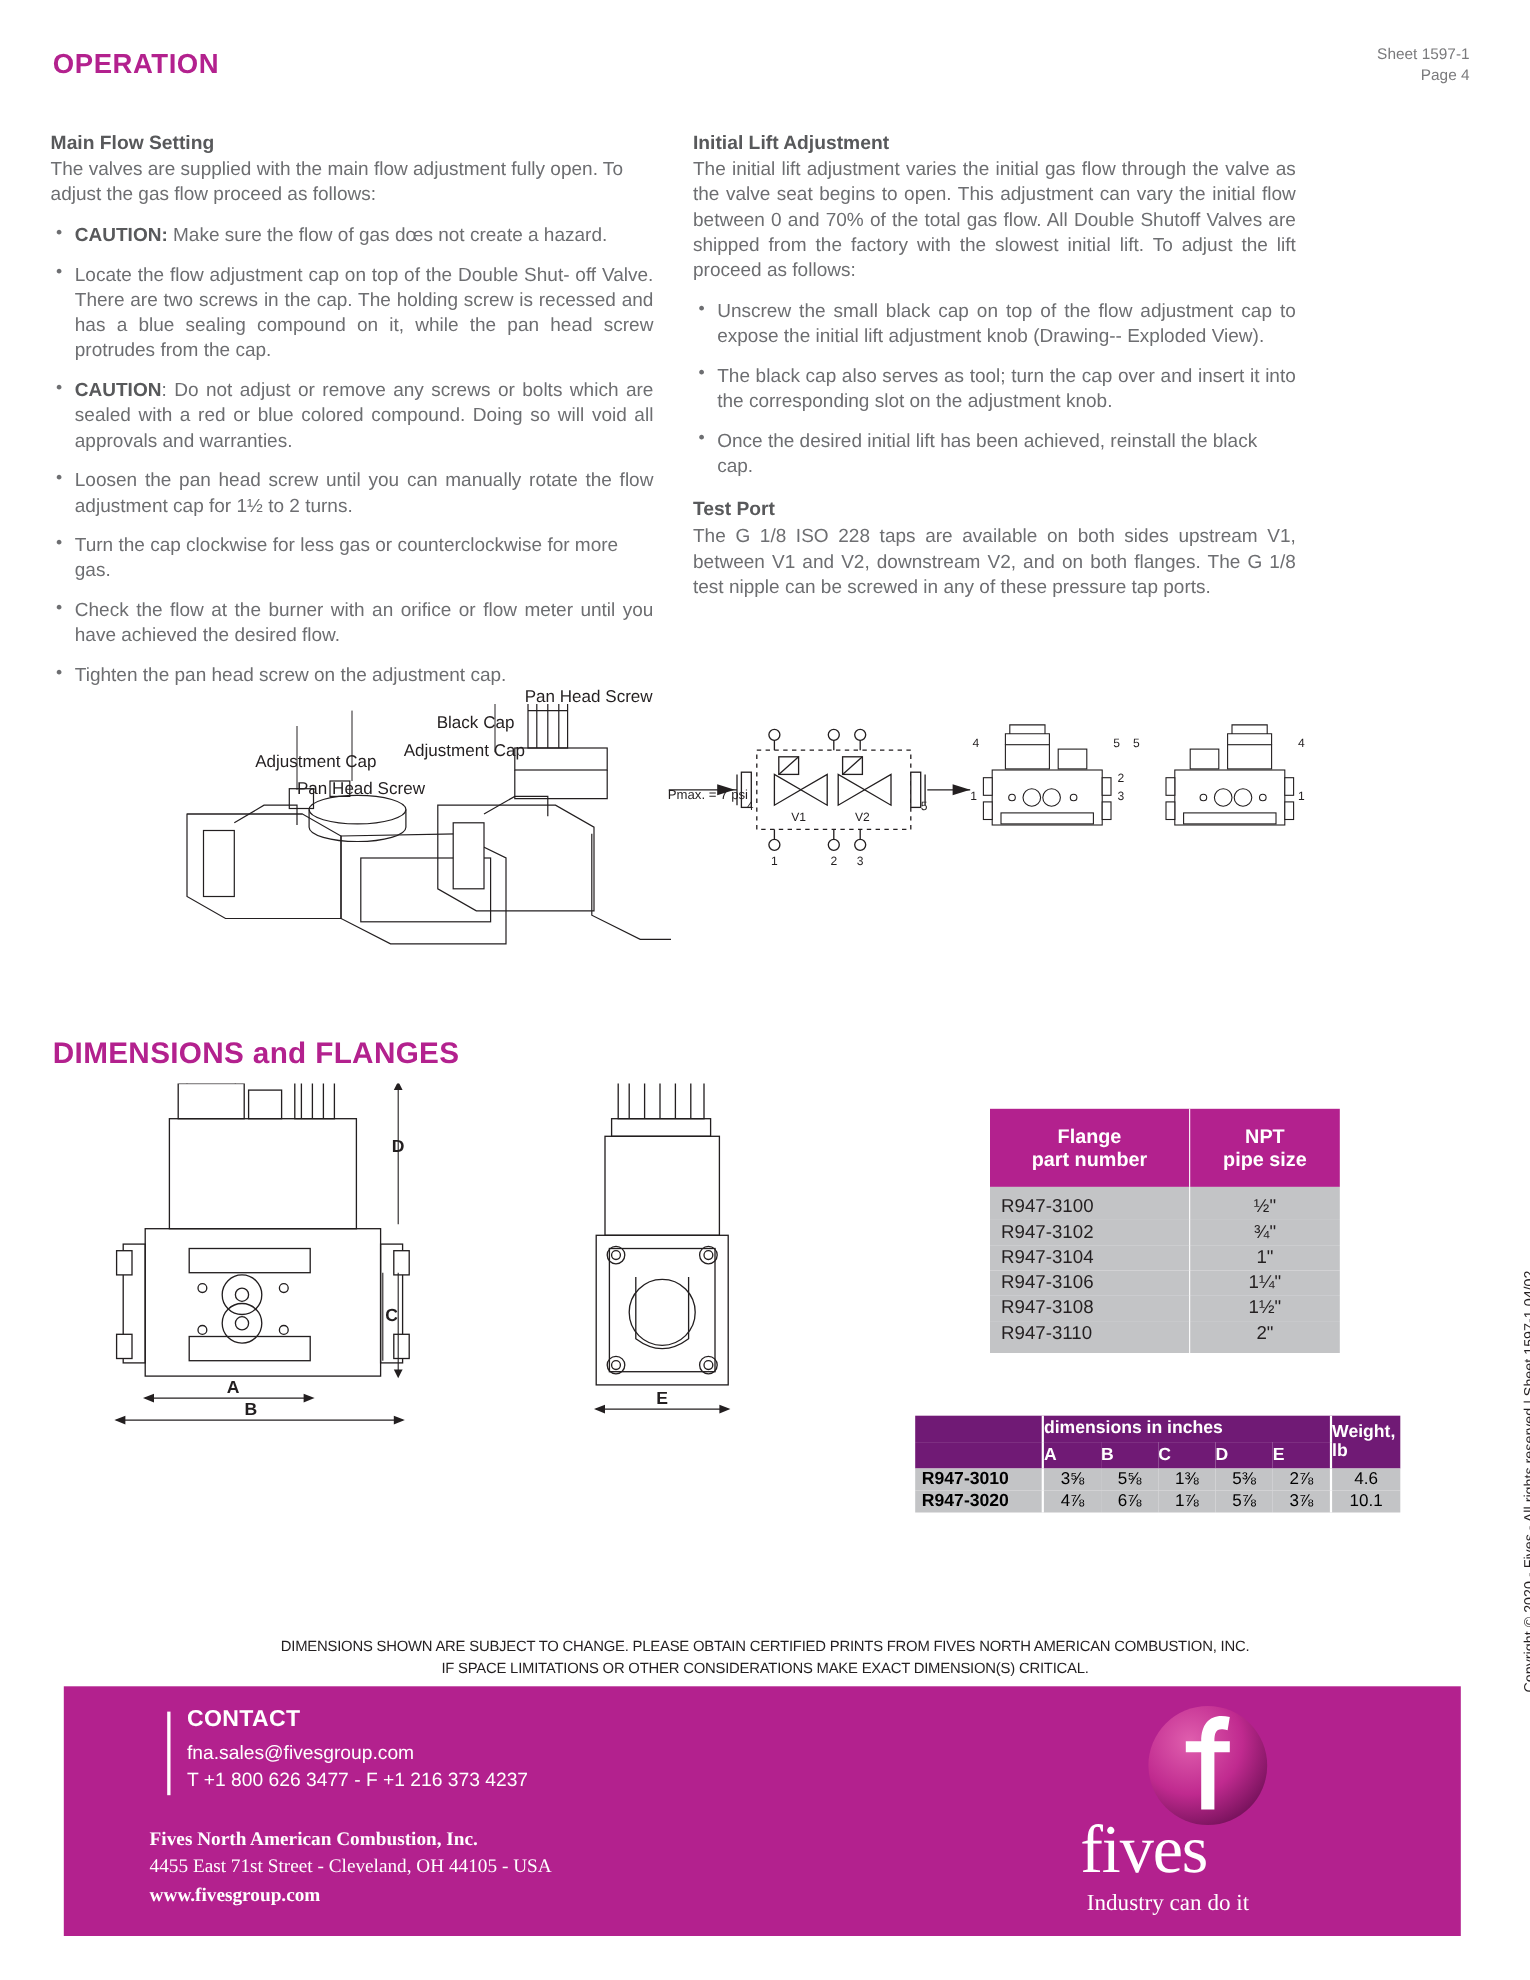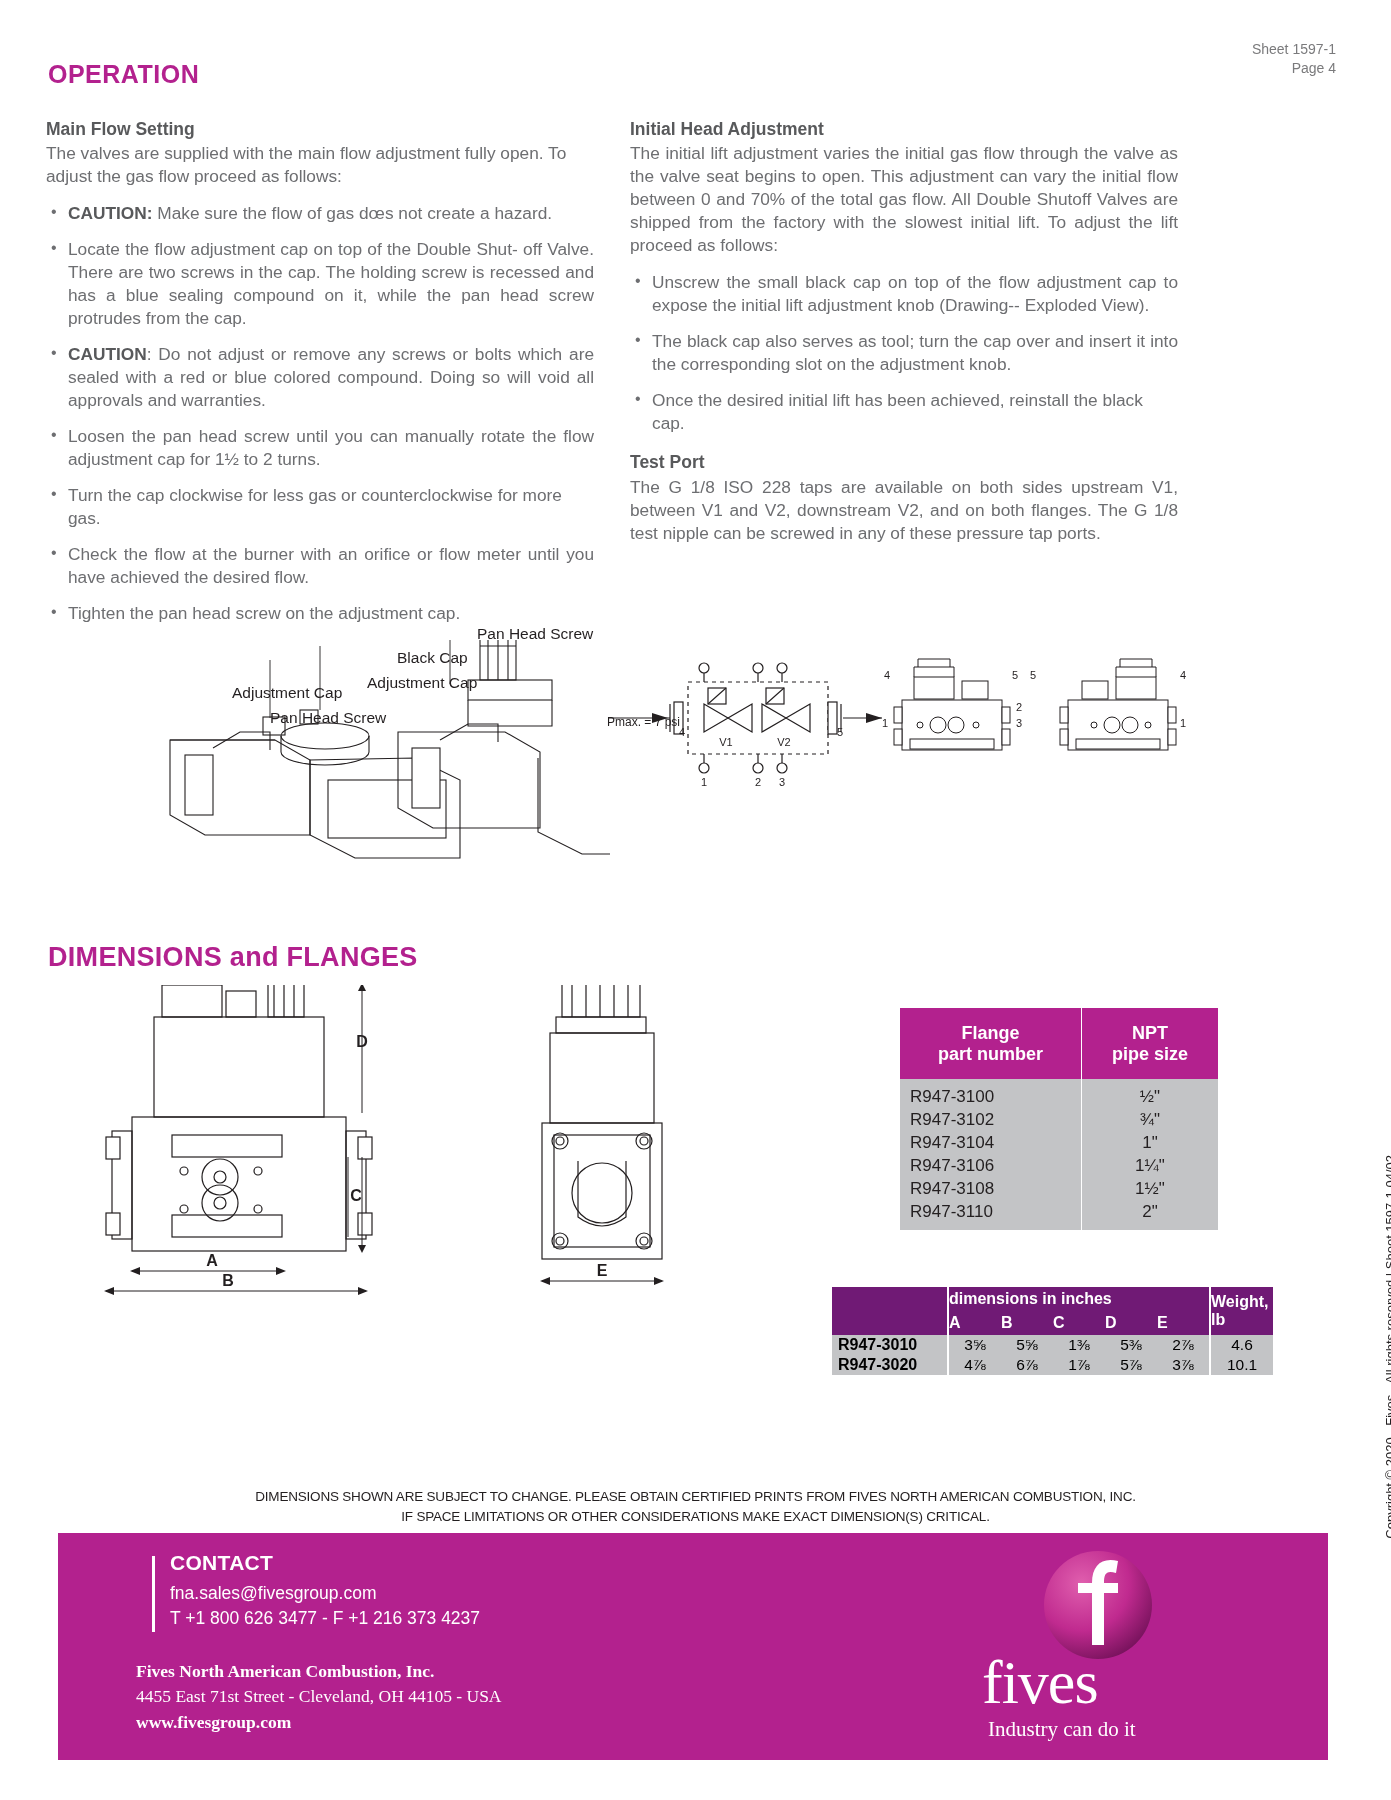--- a/index.html
+++ b/index.html
@@ -6,21 +6,21 @@
   body{
     width:1391px;height:1800px;background:#ffffff;
     font-family:"Liberation Sans", sans-serif;
     color:#58595b;position:relative;overflow:hidden;
   }
   .page{position:absolute;inset:0;}
 
   
   .sheet-head{position:absolute;top:40px;right:55px;text-align:right;
     font-size:14px;line-height:1.35;color:#7a7a7c;}
-  .op-title{position:absolute;left:48px;top:60px;font-size:25px;letter-spacing:.5px;
+  .op-title{position:absolute;left:48px;top:44px;font-size:25px;letter-spacing:.5px;
     color:#b3218e;font-weight:600;}
 
   
   .col{position:absolute;top:118px;font-size:17.3px;line-height:1.33;color:#6d6e71;}
   .col.left{left:46px;width:548px;}
   .col.right{left:630px;width:548px;}
   .sub-h{font-weight:700;color:#58595b;font-size:17.5px;margin-bottom:1px;}
   .para{margin:0 0 14px 0;text-align:justify;}
   .para.nojust{text-align:left;}
   ul.blist{list-style:none;margin:0;padding:0;}
@@ -106,21 +106,21 @@
       <li><span>Locate the flow adjustment cap on top of the Double Shut- off Valve. There are two screws in the cap. The holding screw is recessed and has a blue sealing compound on it, while the pan head screw protrudes from the cap.</span></li>
       <li><b class="cap">CAUTION</b><span>: Do not adjust or remove any screws or bolts which are sealed with a red or blue colored compound. Doing so will void all approvals and warranties.</span></li>
       <li><span>Loosen the pan head screw until you can manually rotate the flow adjustment cap for 1½ to 2 turns.</span></li>
       <li class="nj"><span>Turn the cap clockwise  for less gas or counterclockwise for more gas.</span></li>
       <li><span>Check the flow at the burner with an orifice or flow meter until you have achieved the desired flow.</span></li>
       <li class="nj"><span>Tighten the pan head screw on the adjustment cap.</span></li>
     </ul>
   </div>
 
   <div class="col right">
-    <div class="sub-h">Initial Head Adjustment</div>
+    <div class="sub-h">Initial Lift Adjustment</div>
     <p class="para">The initial lift adjustment varies the initial gas flow through the valve as the valve seat begins to open. This adjustment can vary the initial flow between 0 and 70% of the total gas flow. All Double Shutoff Valves are shipped from the factory with the slowest initial lift. To adjust the lift proceed as follows:</p>
     <ul class="blist">
       <li><span>Unscrew the small black cap on top of the flow adjustment cap to expose the initial lift adjustment knob (Drawing-- Exploded View).</span></li>
       <li><span>The black cap also serves as tool; turn the cap over and insert it into the corresponding slot on the adjustment knob.</span></li>
       <li class="nj"><span>Once the desired initial lift has been achieved, reinstall the black cap.</span></li>
     </ul>
     <div class="sub-h" style="margin-top:16px;">Test Port</div>
     <p class="para">The G 1/8  ISO 228 taps are available on both sides upstream V1, between V1 and V2, downstream V2, and on both flanges. The G 1/8 test nipple can be screwed in any of these pressure tap ports.</p>
   </div>
 

